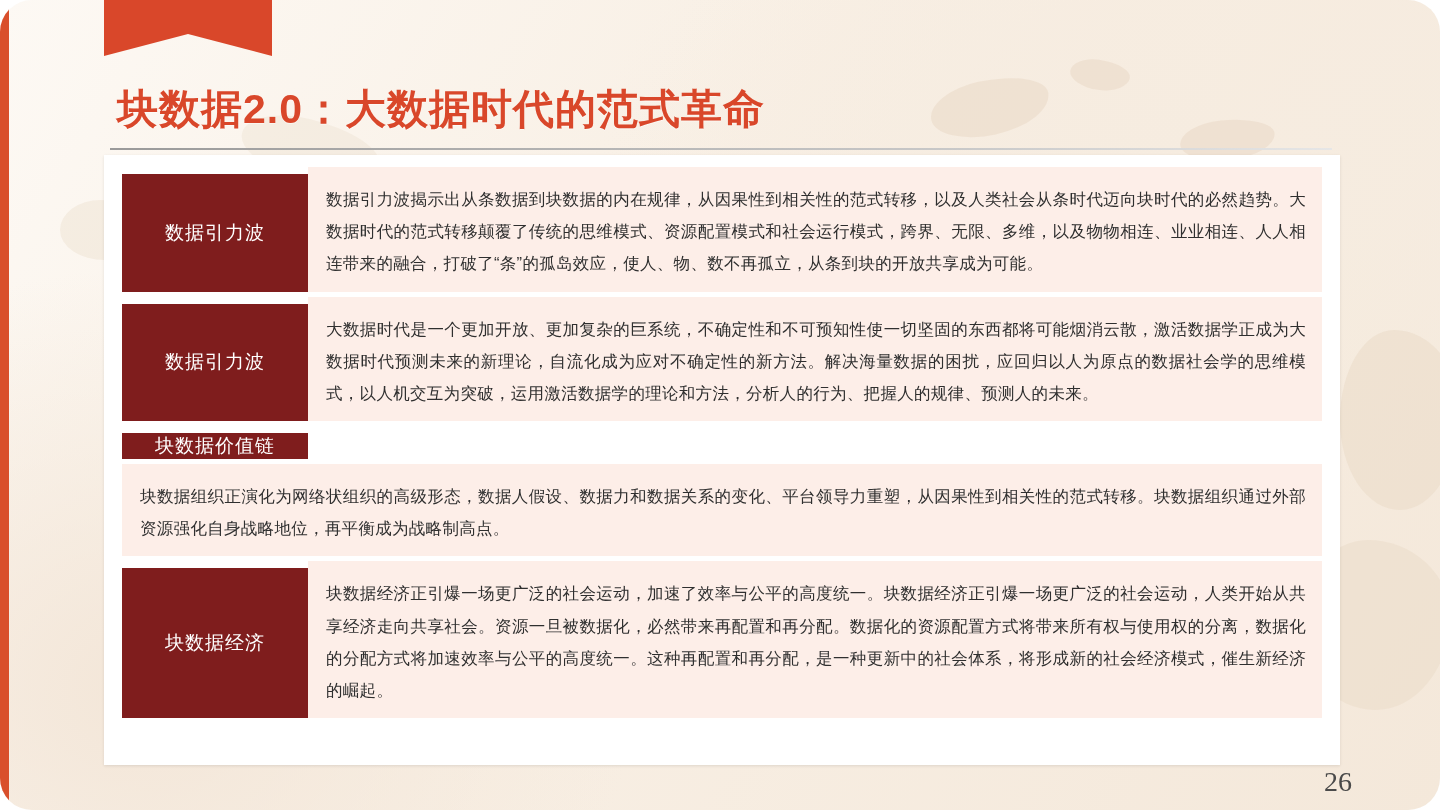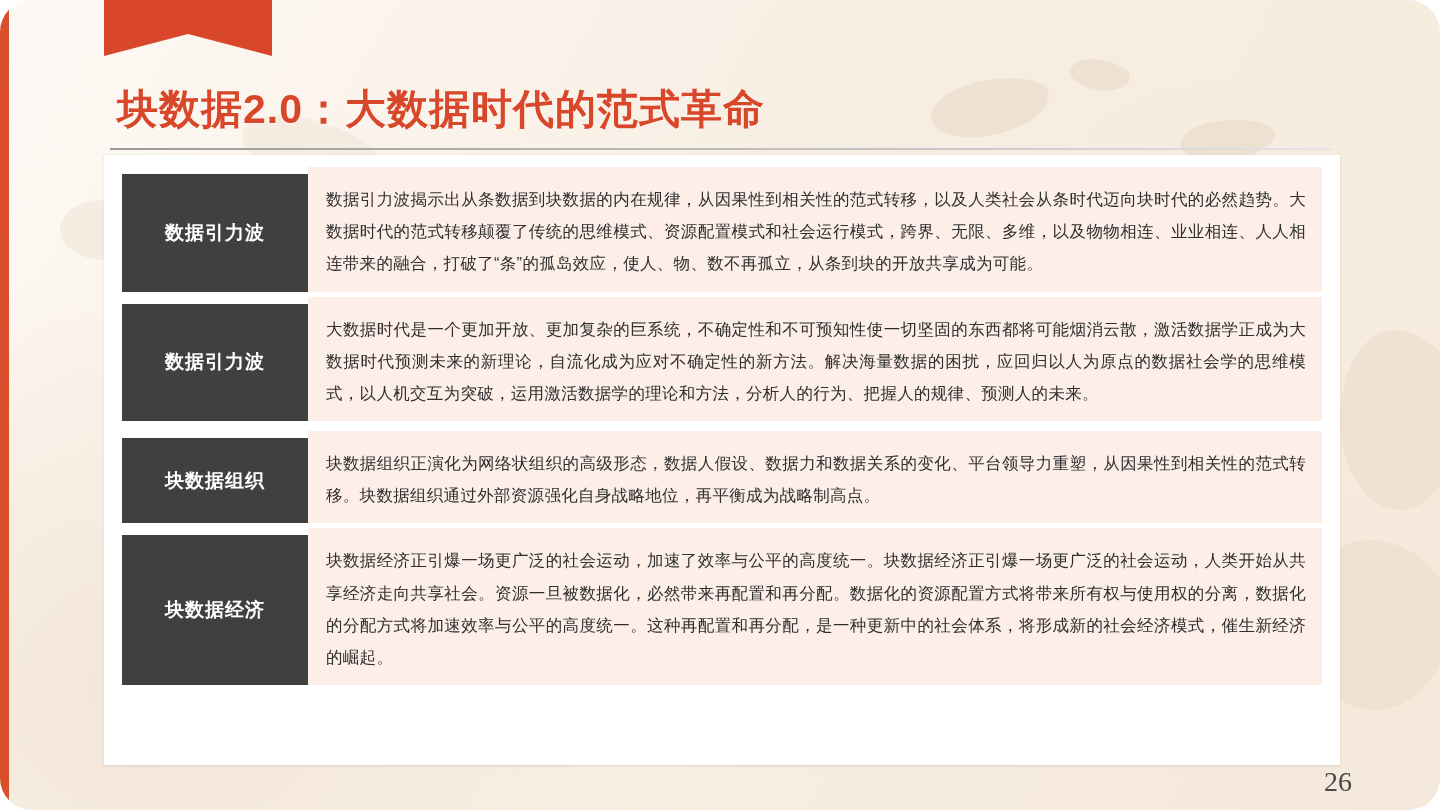--- a/index.html
+++ b/index.html
@@ -103,24 +103,24 @@
 
   .row {
     display: flex;
     align-items: stretch;
     margin-bottom: 5px;
   }
   .row:last-child { margin-bottom: 0; }
 
   .row-label {
     flex: 0 0 186px;
-    background: #404040;
+    background: #7f1d1d;
     color: #ffffff;
     font-size: 19px;
-    font-weight: bold;
+    font-weight: normal;
     letter-spacing: 1px;
     display: flex;
     align-items: center;
     justify-content: center;
     text-align: center;
     margin-top: 7px;
   }
 
   .row-text {
     flex: 1 1 auto;
@@ -177,24 +177,24 @@
         <div class="row-label">数据引力波</div>
         <div class="row-text">数据引力波揭示出从条数据到块数据的内在规律，从因果性到相关性的范式转移，以及人类社会从条时代迈向块时代的必然趋势。大数据时代的范式转移颠覆了传统的思维模式、资源配置模式和社会运行模式，跨界、无限、多维，以及物物相连、业业相连、人人相连带来的融合，打破了“条”的孤岛效应，使人、物、数不再孤立，从条到块的开放共享成为可能。</div>
       </div>
 
       <div class="row">
         <div class="row-label">数据引力波</div>
         <div class="row-text">大数据时代是一个更加开放、更加复杂的巨系统，不确定性和不可预知性使一切坚固的东西都将可能烟消云散，激活数据学正成为大数据时代预测未来的新理论，自流化成为应对不确定性的新方法。解决海量数据的困扰，应回归以人为原点的数据社会学的思维模式，以人机交互为突破，运用激活数据学的理论和方法，分析人的行为、把握人的规律、预测人的未来。</div>
       </div>
 
       <div class="row">
-      </div>
-
-      <div class="row">
-        <div class="row-label">块数据组织</div>
+        <div class="row-label">块数据价值链</div>
+      </div>
+
+      <div class="row">
         <div class="row-text">块数据组织正演化为网络状组织的高级形态，数据人假设、数据力和数据关系的变化、平台领导力重塑，从因果性到相关性的范式转移。块数据组织通过外部资源强化自身战略地位，再平衡成为战略制高点。</div>
       </div>
 
       <div class="row">
         <div class="row-label">块数据经济</div>
         <div class="row-text">块数据经济正引爆一场更广泛的社会运动，加速了效率与公平的高度统一。块数据经济正引爆一场更广泛的社会运动，人类开始从共享经济走向共享社会。资源一旦被数据化，必然带来再配置和再分配。数据化的资源配置方式将带来所有权与使用权的分离，数据化的分配方式将加速效率与公平的高度统一。这种再配置和再分配，是一种更新中的社会体系，将形成新的社会经济模式，催生新经济的崛起。</div>
       </div>
 
     </div>
   </div>

